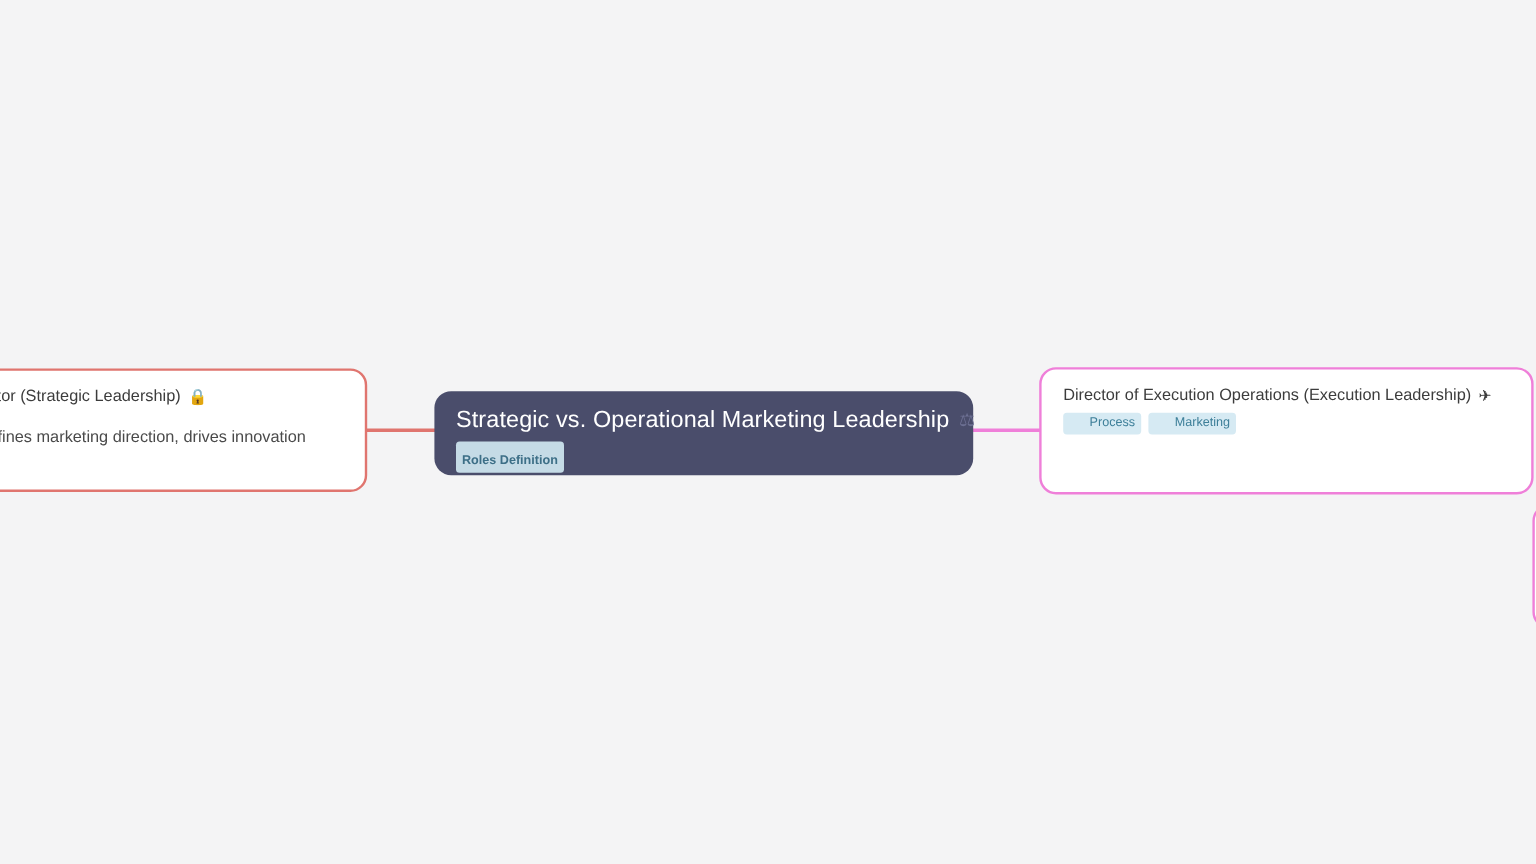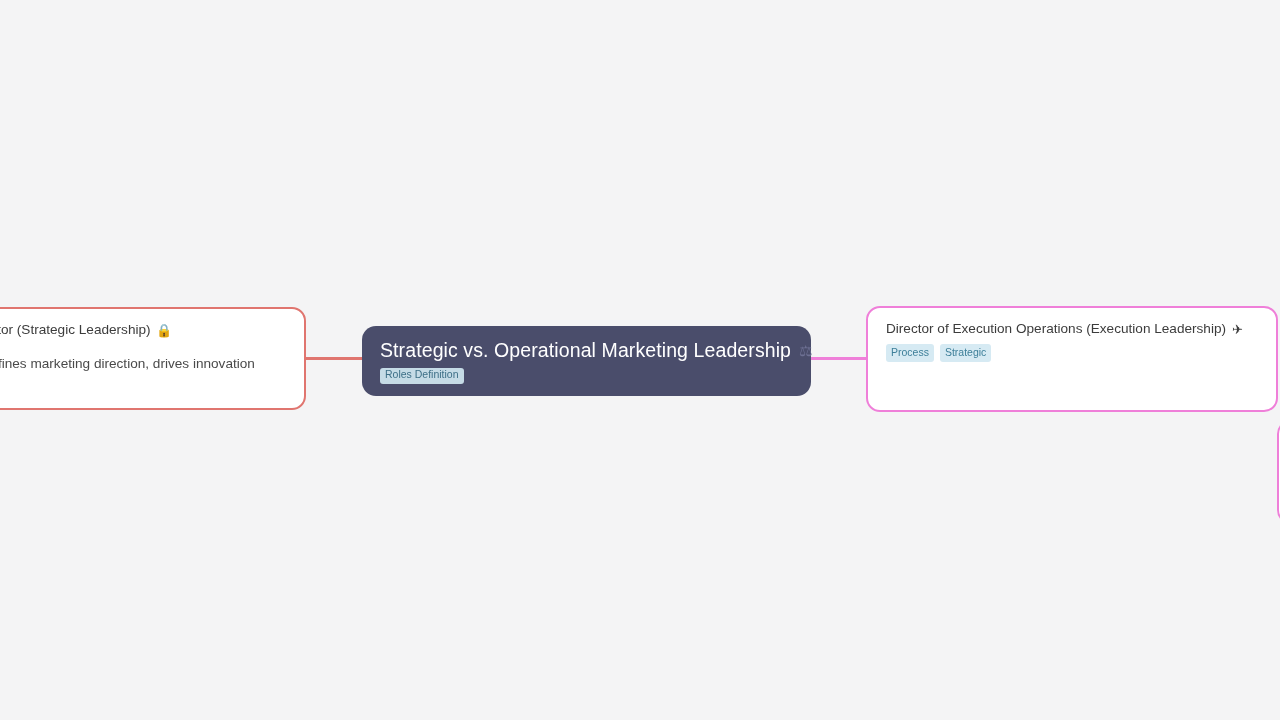--- a/index.html
+++ b/index.html
@@ -74,23 +74,24 @@
   .central-tags {
     margin-top: 6px;
     display: flex;
     gap: 6px;
   }
   .central-tag {
     background: #c5dbe6;
     color: #3d6f87;
     font-size: 10.5px;
     line-height: 13px;
-    padding: 0 5px 3px 5px;
+    padding: 10px 5px 3px 5px;
     border-radius: 3px;
     white-space: nowrap;
+    font-weight: bold;
   }
 
   
   .branch-node {
     position: absolute;
     box-sizing: border-box;
     background: #ffffff;
     border-radius: 14px;
     border: 2px solid #e0756f;
     padding: 12px 18px 10px 18px;
@@ -132,21 +133,21 @@
   .branch-tags {
     margin-top: 6px;
     display: flex;
     gap: 6px;
   }
   .branch-tag {
     background: #d6eaf3;
     color: #3d7f99;
     font-size: 10.5px;
     line-height: 13px;
-    padding: 2px 5px 3px 5px;
+    padding: 2px 5px 3px 22px;
     border-radius: 3px;
     white-space: nowrap;
   }
 
   
   .stub-node {
     position: absolute;
     left: 1277px;
     top: 420px;
     width: 300px;
@@ -188,19 +189,19 @@
     </div>
   </div>
 
   <div class="branch-node branch-right">
     <div class="branch-title">
       <span>Director of Execution Operations (Execution Leadership)</span>
       <span class="branch-emoji">✈</span>
     </div>
     <div class="branch-tags">
       <span class="branch-tag">Process</span>
-      <span class="branch-tag">Strategic</span>
+      <span class="branch-tag">Marketing</span>
     </div>
   </div>
 
   <div class="stub-node"></div>
 
 </div>
 
 </body></html>

